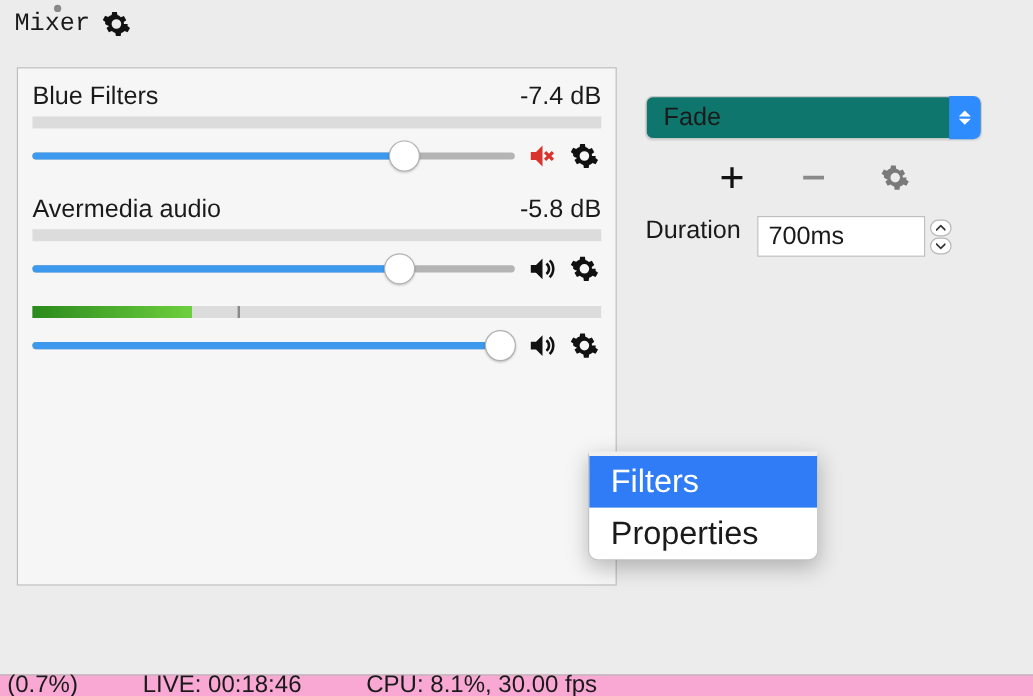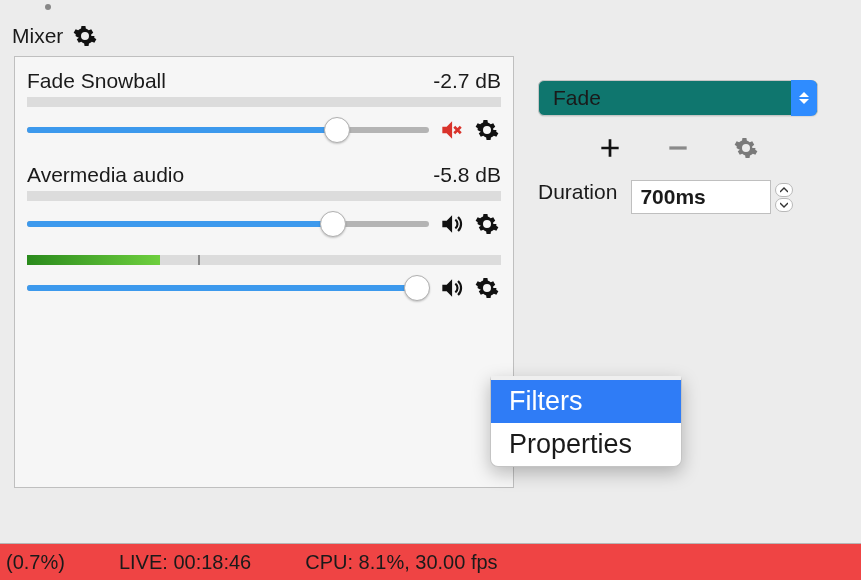--- a/index.html
+++ b/index.html
@@ -12,22 +12,23 @@
     font-family: -apple-system, "Helvetica Neue", Arial, sans-serif;
     font-size: 21px;
     color: #1a1a1a;
     position: relative;
     overflow: hidden;
   }
   .topbar {
     display: flex;
     position: relative;
     padding: 6px 10px 6px 12px;
-    align-items: flex-end;
+    align-items: flex-start;
     height: 56px;
+    font-family: Liberation Mono, monospace;
   }
   .topbar .title-left {
     display: flex;
     align-items: center;
     gap: 8px;
   }
   .topbar .title-right {
     position: absolute;
     left: 540px;
   }
@@ -176,21 +177,20 @@
   }
   .duration-row {
     display: flex;
     align-items: flex-start;
     gap: 14px;
   }
   .duration-input {
     display: flex;
     align-items: center;
     position: relative;
-    font-weight: bold;
   }
   .duration-box {
     width: 140px;
     height: 34px;
     background: #fff;
     border: 1px solid #bfbfbf;
     padding: 0 8px;
     display: flex;
     align-items: center;
   }
@@ -229,27 +229,27 @@
     padding: 6px 18px;
     font-size: 27px;
   }
   .context-item.active {
     background: #2f7cf6;
     color: #fff;
   }
   .statusbar {
     position: absolute;
     left: 0; right: 0; bottom: 0;
-    height: 37px;
+    height: 18px;
     border-top: 1px solid #b6b6b6;
     display: flex;
     align-items: center;
     font-size: 20px;
     padding: 0 6px;
-    background: #ef4444;
+    background: #f9a8d4;
     white-space: nowrap;
   }
   .statusbar > div { margin-right: 54px; }
   .statusbar > div:last-child { margin-right: 0; }
 </style>
 </head>
 <body>
 
 <div class="dot"></div>
 
@@ -262,22 +262,22 @@
         </svg>
     </span>
   </div>
 </div>
 
 <div class="main">
   <div class="mixer-panel">
 
     <div class="source">
       <div class="source-head">
-        <span>Fade Snowball</span>
-        <span>-2.7 dB</span>
+        <span>Blue Filters</span>
+        <span>-7.4 dB</span>
       </div>
       <div class="level-bar">
         <div class="level-fill" style="width:0%"></div>
       </div>
       <div class="slider-row">
         <div class="slider">
           <div class="track"></div>
           <div class="track-fill" style="width:77%"></div>
           <div class="thumb" style="left:77%"></div>
         </div>

